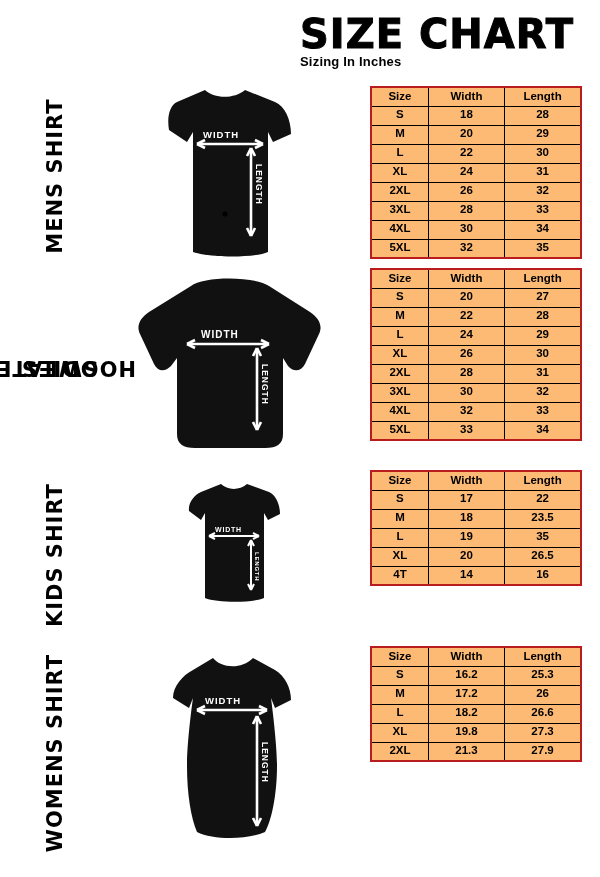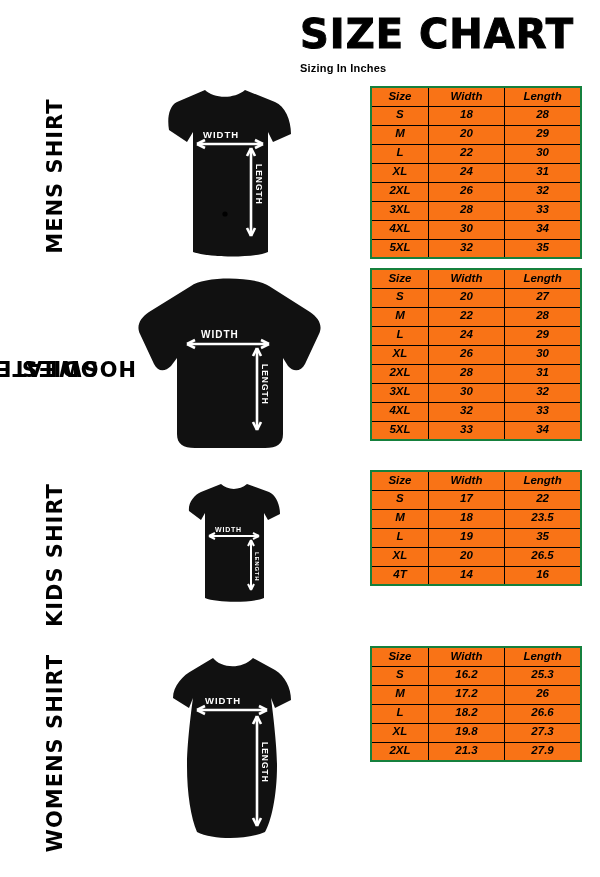--- a/index.html
+++ b/index.html
@@ -41,23 +41,22 @@
     font-size: 40px;
     letter-spacing: 1px;
     color: #000;
     line-height: 1;
     margin: 0;
     -webkit-text-stroke: 1px #000;
   }
   .sizing-sub {
     font-family: "Liberation Sans", sans-serif;
     font-weight: bold;
-    font-size: 11px;
+    font-size: 13px;
     color: #000;
-    margin-top: 8px;
     letter-spacing: .2px;
   }
 
   
   .section {
     position: absolute;
     left: 0;
     width: 600px;
   }
   .sec-label {
@@ -91,24 +90,23 @@
   }
   .sec-table {
     position: absolute;
     right: 18px;
     top: 0;
   }
 
   
   table.sz {
     border-collapse: collapse;
-    background: #f97316;
-    border: 2px solid #15803d;
+    background: #fdba74;
+    border: 2px solid #b91c1c;
     width: 212px;
-    font-style: italic;
   }
   table.sz th, table.sz td {
     border: 1px solid #000;
     font-family: "Liberation Sans", sans-serif;
     font-size: 11.5px;
     font-weight: bold;
     color: #000;
     text-align: center;
     padding: 2px 0 3px;
     height: 19px;

